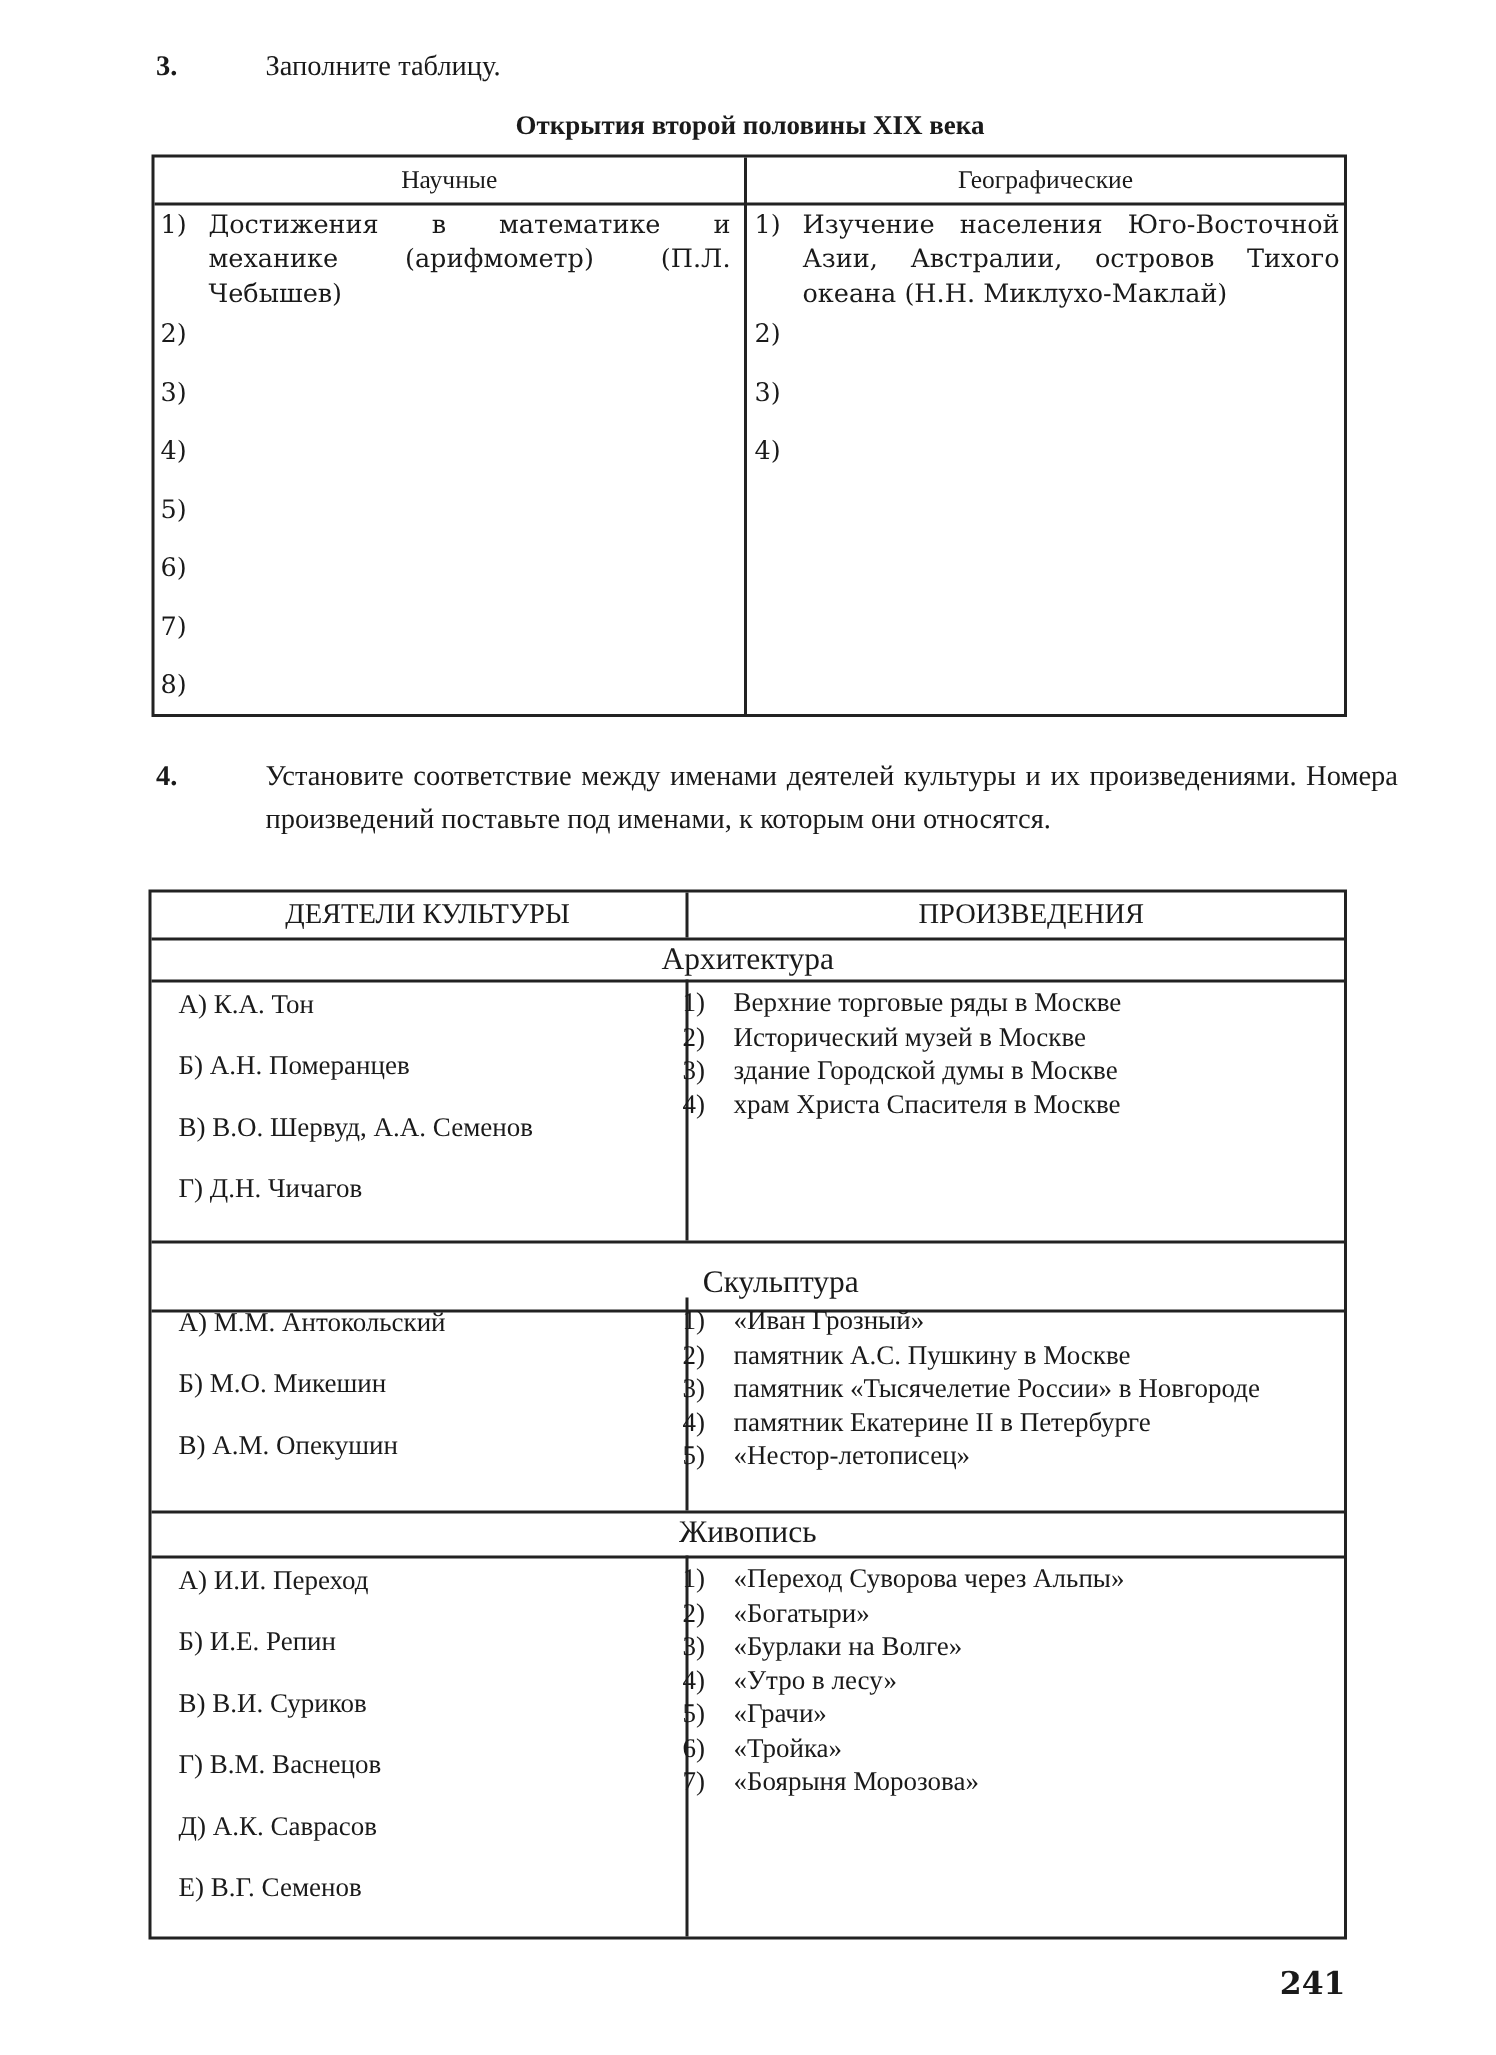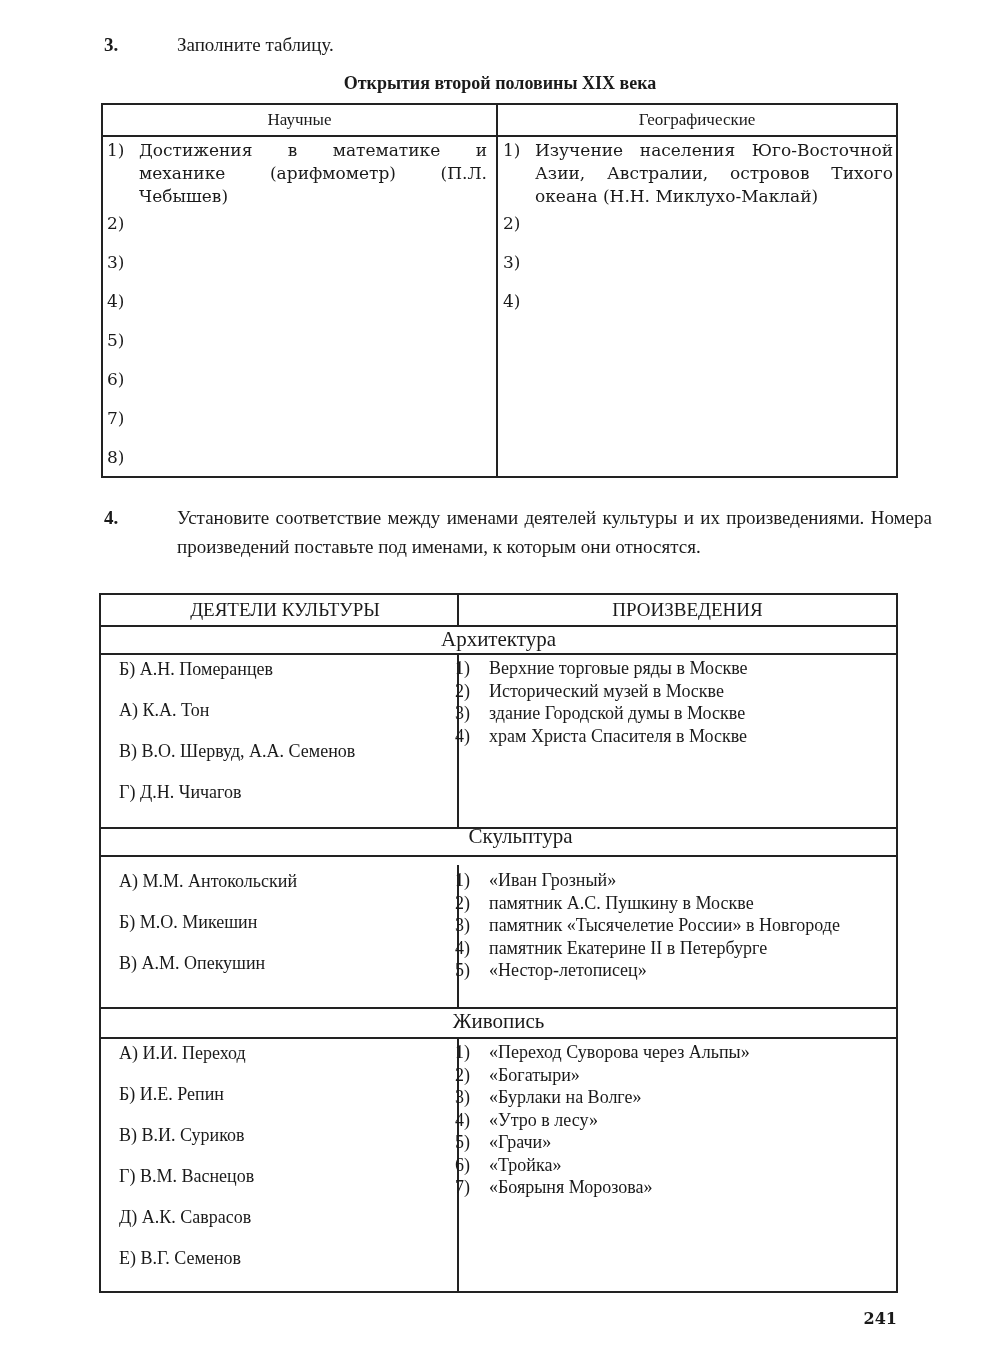--- a/index.html
+++ b/index.html
@@ -50,21 +50,21 @@
   .cellR { position: absolute; left: 346px; right: 0; top: 0; bottom: 0; padding-left: 32px; }
   .bline { border-bottom: 2px solid #222; }
   .hdr4 { font-size: 19px; text-align: center; line-height: 30px; }
   .section { text-align: center; font-size: 21px; line-height: 28px; }
   .names { font-size: 18px; padding: 4px 0 0 6px; }
   .names div { height: 41px; line-height: 24px; }
   .works { font-size: 18px; padding: 4px 6px 0 8px; line-height: 22.5px; }
   .works .w { position: relative; padding-left: 34px; text-align: justify; text-align-last: left; }
   .works .w .n { position: absolute; left: 0; }
   .page-num {
-    position: absolute; right: 100px; top: 1309px; font-size: 16px; font-weight: bold;
+    position: absolute; right: 100px; top: 1309px; font-size: 21px; font-weight: bold;
     font-family: "DejaVu Serif", serif;
   }
 </style>
 </head>
 <body>
 
 <div class="task-head t3-head">
   <span class="num">3.</span>
   <span class="text">Заполните таблицу.</span>
 </div>
@@ -128,34 +128,34 @@
 <div class="t4">
 
   <div class="row bline" style="top:0;height:30px;">
     <div class="cellL hdr4">ДЕЯТЕЛИ КУЛЬТУРЫ</div>
     <div class="cellR hdr4">ПРОИЗВЕДЕНИЯ</div>
   </div>
 
   <div class="row bline section" style="top:30px;height:28px;">Архитектура</div>
   <div class="row bline" style="top:58px;height:174px;">
     <div class="cellL names">
+      <div>А) К.А. Тон</div>
       <div>Б) А.Н. Померанцев</div>
-      <div>А) К.А. Тон</div>
       <div>В) В.О. Шервуд, А.А. Семенов</div>
       <div>Г) Д.Н. Чичагов</div>
     </div>
     <div class="cellR works">
       <div class="w"><span class="n">1)</span><span>Верхние торговые ряды в Москве</span></div>
       <div class="w"><span class="n">2)</span><span>Исторический музей в Москве</span></div>
       <div class="w"><span class="n">3)</span><span>здание Городской думы в Москве</span></div>
       <div class="w"><span class="n">4)</span><span>храм Христа Спасителя в Москве</span></div>
     </div>
   </div>
 
-  <div class="row bline section" style="top:222px;height:38px;line-height:38px;padding-left:44px;">Скульптура</div>
+  <div class="row bline section" style="top:240px;height:38px;line-height:38px;padding-left:44px;">Скульптура</div>
   <div class="row bline" style="top:270px;height:142px;">
     <div class="cellL names">
       <div>А) М.М. Антокольский</div>
       <div>Б) М.О. Микешин</div>
       <div>В) А.М. Опекушин</div>
     </div>
     <div class="cellR works">
       <div class="w"><span class="n">1)</span><span>«Иван Грозный»</span></div>
       <div class="w"><span class="n">2)</span><span>памятник А.С. Пушкину в Москве</span></div>
       <div class="w"><span class="n">3)</span><span>памятник «Тысячелетие России» в Новгороде</span></div>

